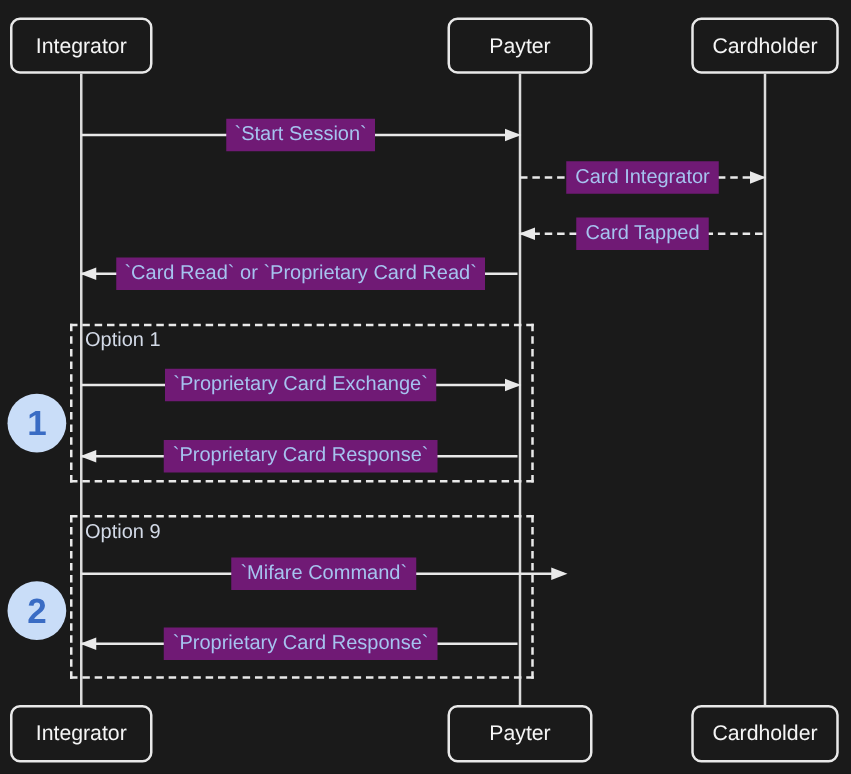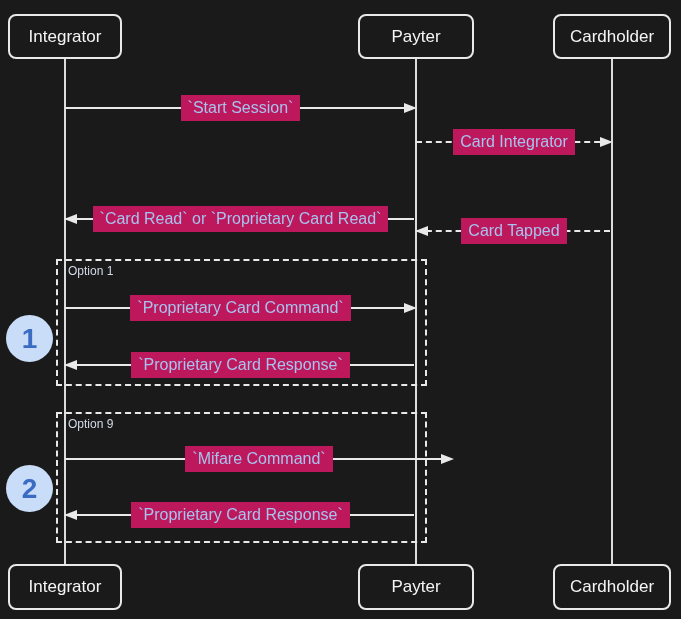--- a/index.html
+++ b/index.html
@@ -44,21 +44,21 @@
     position: absolute;
     box-sizing: border-box;
     border: 2px dashed #e9e9e9;
     z-index: 2;
   }
   .group-label {
     position: absolute;
     top: 3px;
     left: 10px;
     color: #d3dae7;
-    font-size: 12px;
+    font-size: 16px;
     white-space: nowrap;
   }
 
   
   .msg {
     position: absolute;
     height: 26px;
     display: flex;
     align-items: center;
     justify-content: center;
@@ -67,21 +67,21 @@
   .msg-line {
     position: absolute;
     left: 0;
     right: 2px;
     top: 12px;
     border-top: 2px solid #e9e9e9;
   }
   .msg.dashed .msg-line { border-top-style: dashed; }
   .msg-label {
     position: relative;
-    background: #be185d;
+    background: #701a75;
     padding: 0 7px;
     color: #a6c3ef;
     font-size: 16px;
     line-height: 26px;
     white-space: nowrap;
     z-index: 1;
   }
   .arrow {
     position: absolute;
     top: 50%;
@@ -150,36 +150,36 @@
     <span class="arrow right"></span>
     <span class="msg-label">`Start Session`</span>
   </div>
 
   <div class="msg dashed" style="left:416px; top:129px; width:196px;">
     <div class="msg-line"></div>
     <span class="arrow right"></span>
     <span class="msg-label">Card Integrator</span>
   </div>
 
-  <div class="msg dashed" style="left:416px; top:174px; width:196px;margin-top:44px;">
+  <div class="msg dashed" style="left:416px; top:174px; width:196px;">
     <div class="msg-line"></div>
     <span class="arrow left"></span>
     <span class="msg-label">Card Tapped</span>
   </div>
 
   <div class="msg solid" style="left:65px; top:206px; width:351px;align-items:center;">
     <div class="msg-line"></div>
     <span class="arrow left"></span>
     <span class="msg-label">`Card Read` or `Proprietary Card Read`</span>
   </div>
 
   <div class="msg solid" style="left:65px; top:295px; width:351px;">
     <div class="msg-line"></div>
     <span class="arrow right"></span>
-    <span class="msg-label">`Proprietary Card Command`</span>
+    <span class="msg-label">`Proprietary Card Exchange`</span>
   </div>
 
   <div class="msg solid" style="left:65px; top:352px; width:351px;">
     <div class="msg-line"></div>
     <span class="arrow left"></span>
     <span class="msg-label">`Proprietary Card Response`</span>
   </div>
 
   <div class="msg solid" style="left:65px; top:446px; width:388px;">
     <div class="msg-line"></div>

